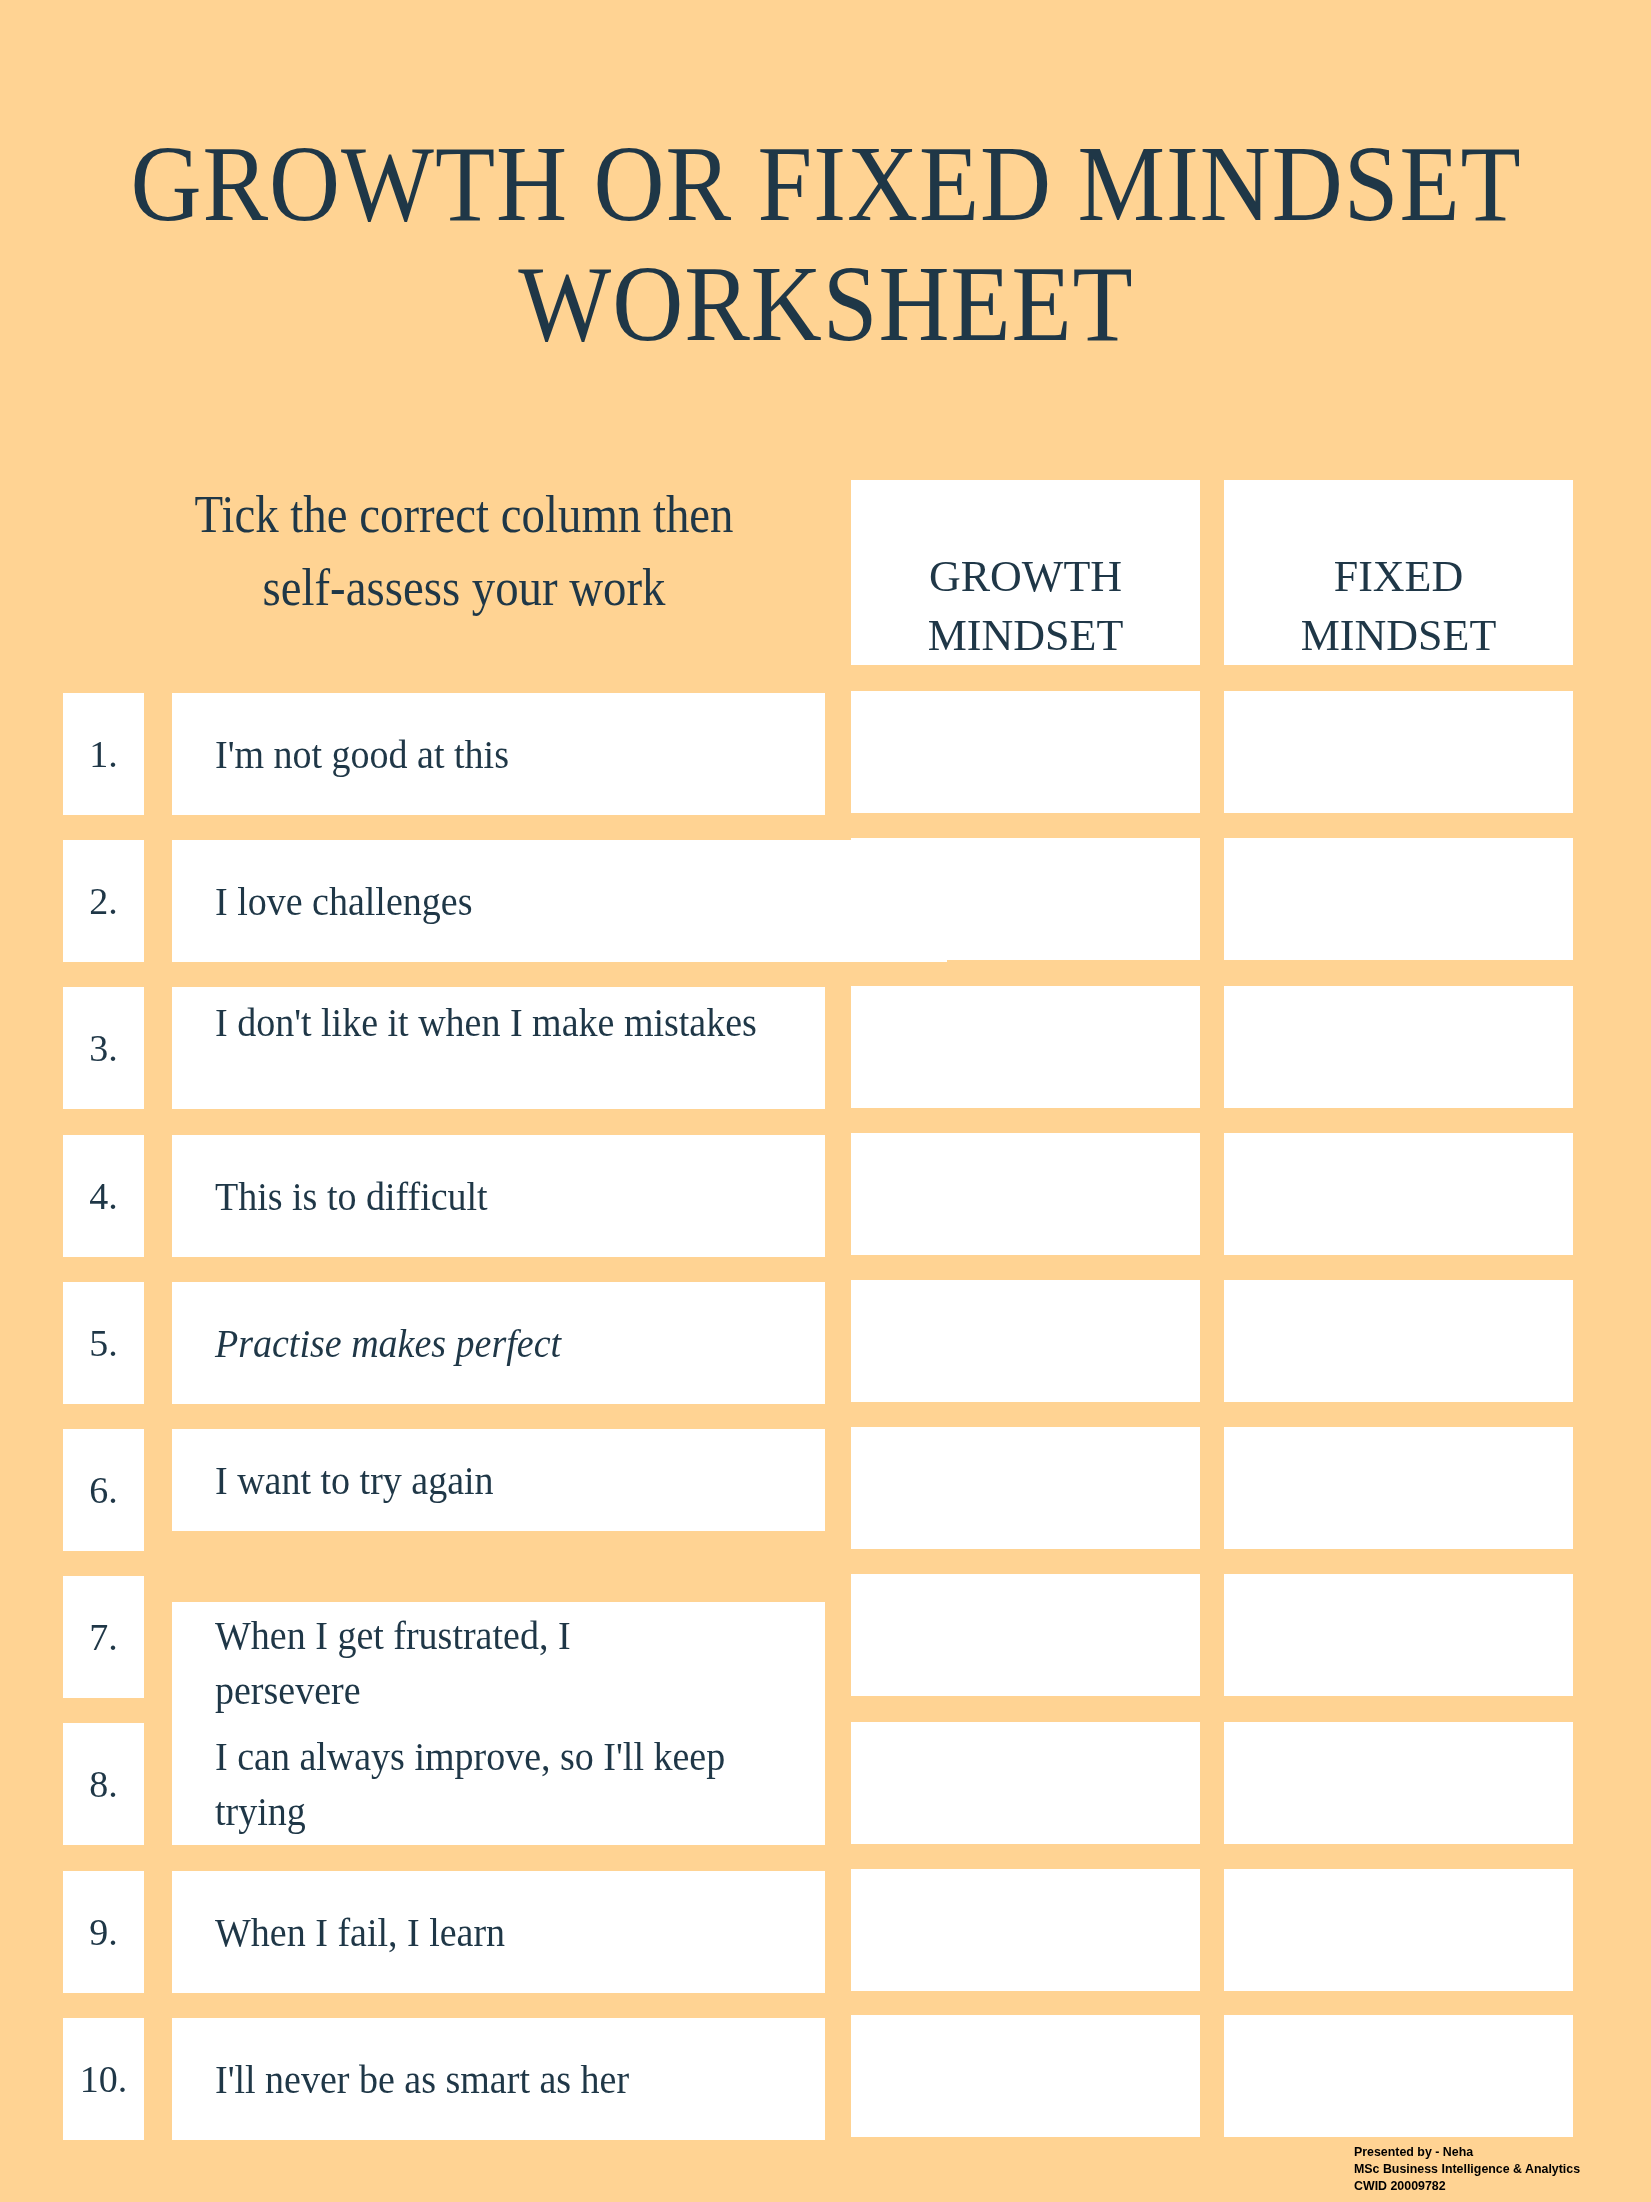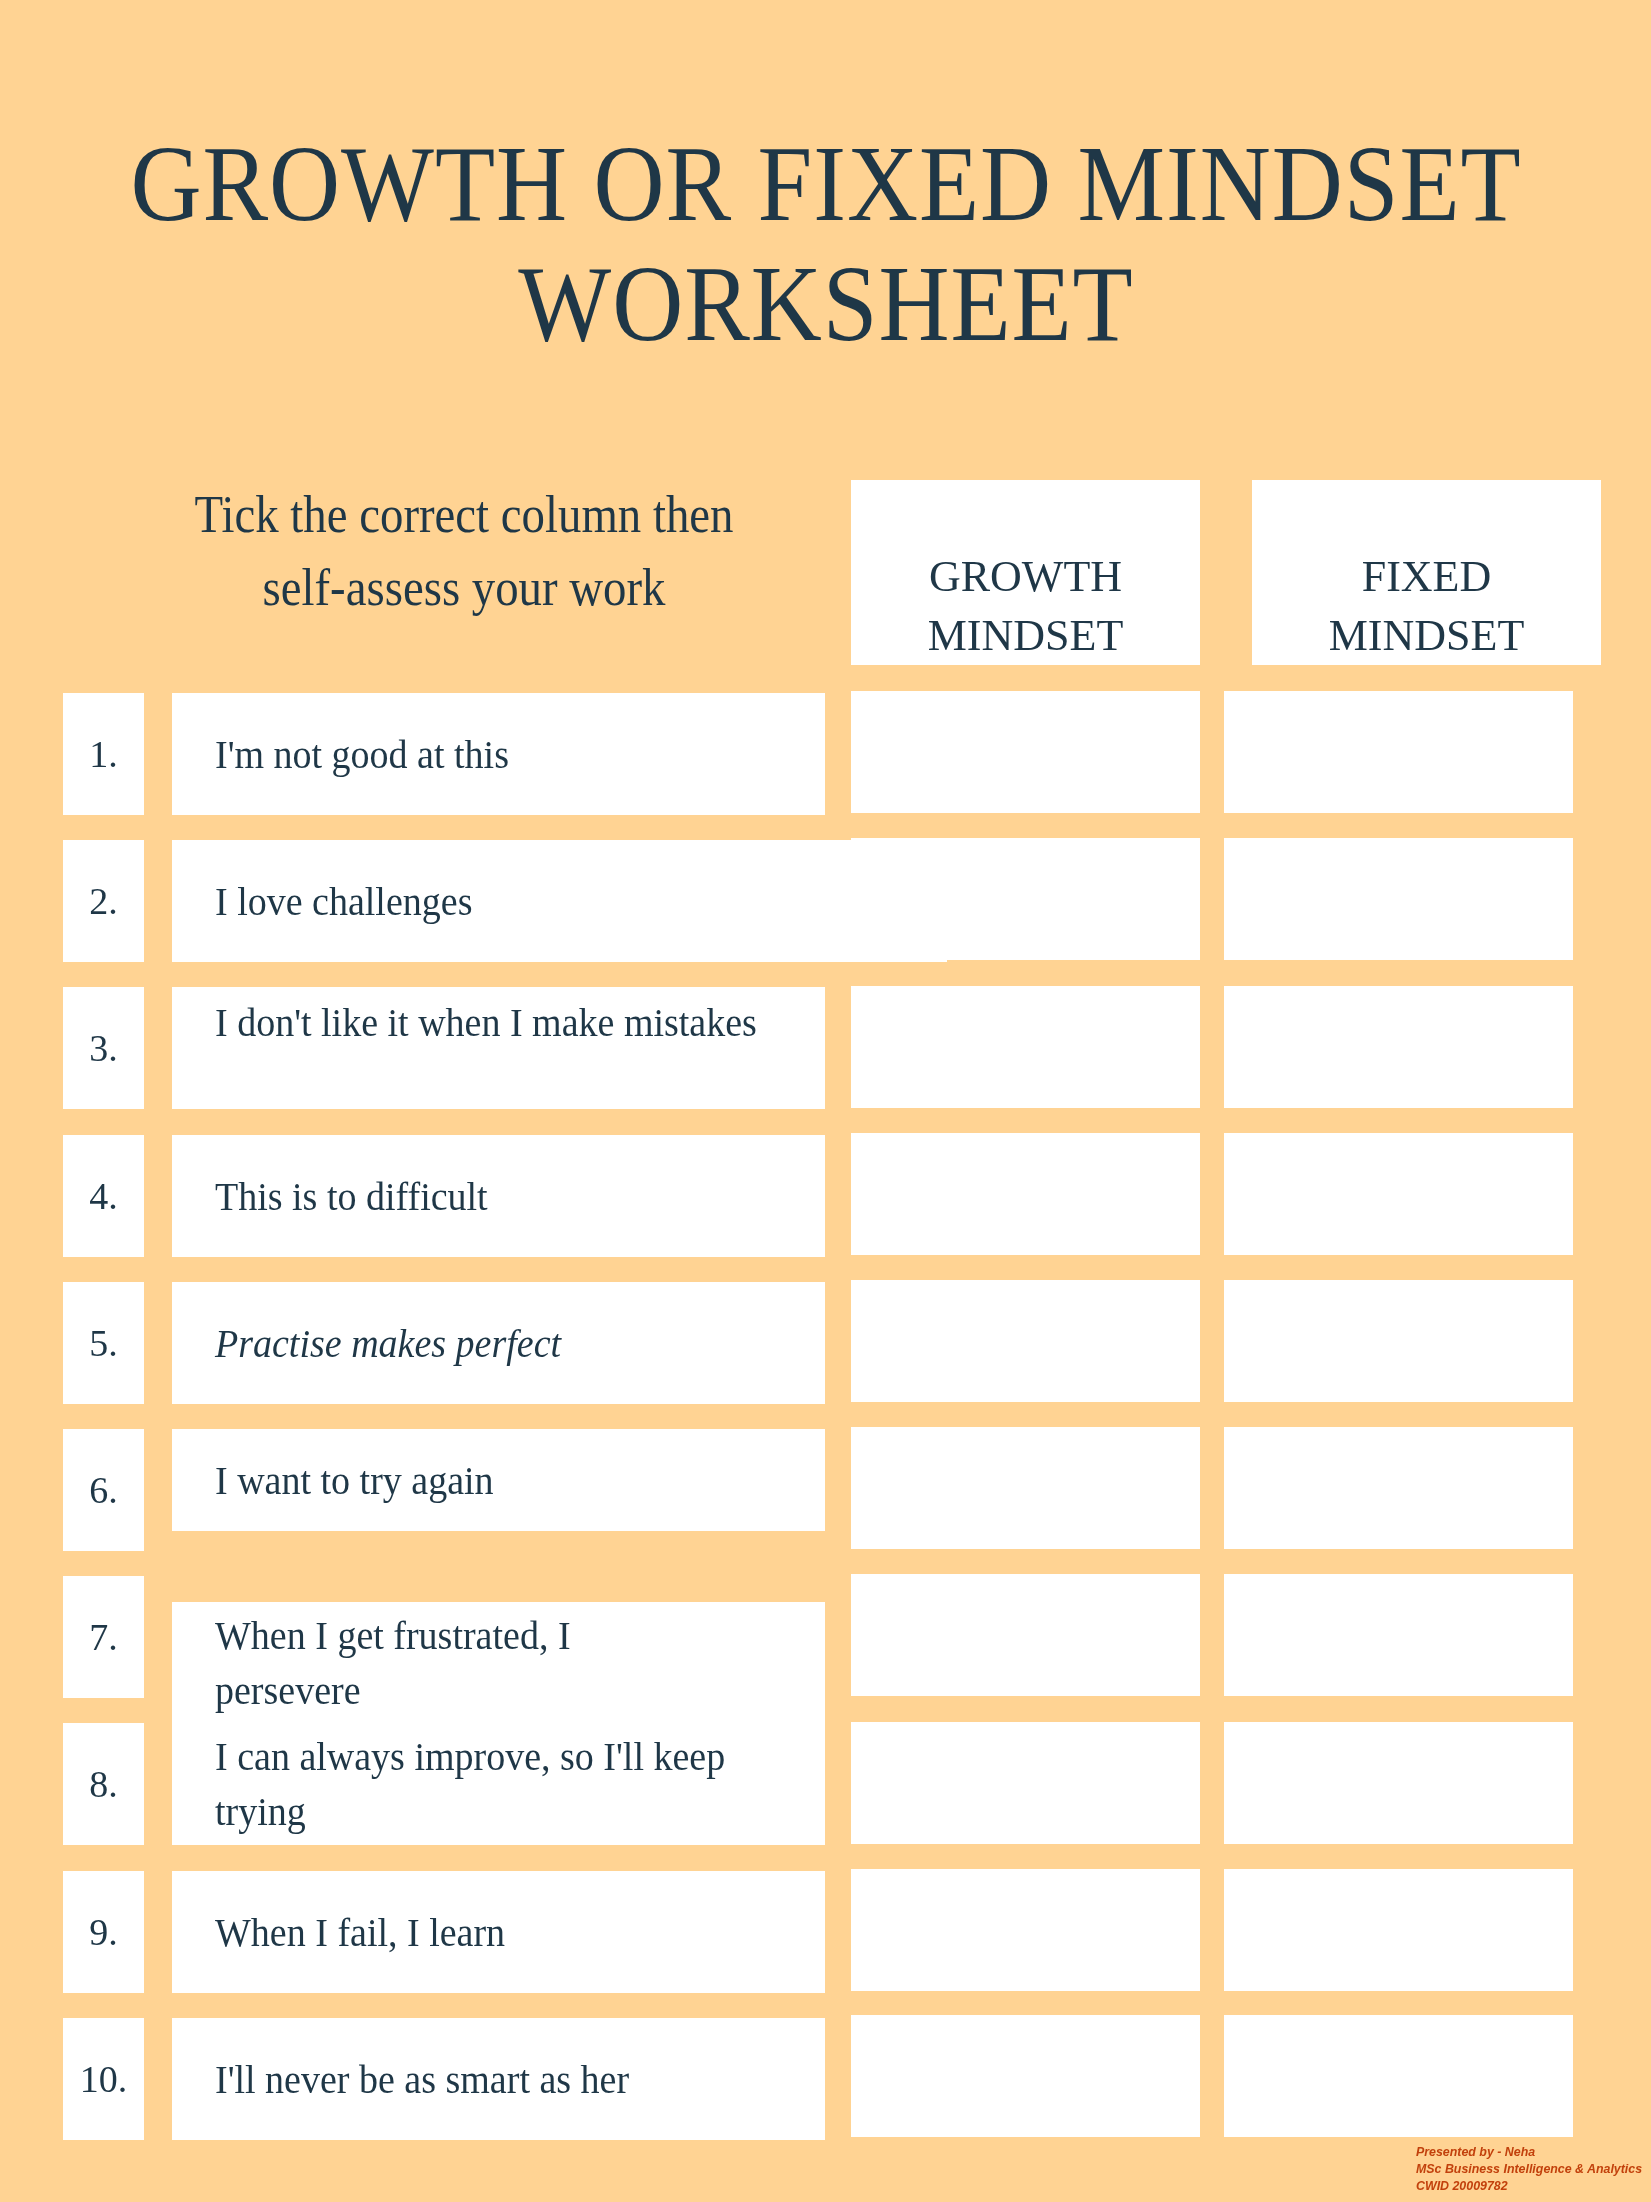--- a/index.html
+++ b/index.html
@@ -40,46 +40,45 @@
   }
   .stmt {
     display:flex; align-items:center;
     box-sizing:border-box; padding-left:43px; padding-right:7.6px;
     font-size:40px; line-height:55px;
   }
   .stmt.top { align-items:flex-start; padding-top:7.6px; }
   .stmt .txt { display:block; transform:scaleX(0.95); transform-origin:left; }
   .tick { cursor:pointer; }
   .footer {
-    position:absolute; left:1416px; top:2144px;
+    position:absolute; left:1354px; top:2144px;
     font-family:"Liberation Sans","DejaVu Sans",sans-serif;
     font-weight:700; font-size:12.4px; line-height:17px;
-    color:#c2410c;
-    font-style:italic;
+    color:#000000;
   }
   .footer span { display:block; }
 </style>
 </head>
 <body>
 
 <h1 class="title" style="margin:0;">
   <span class="line">GROWTH OR FIXED MINDSET</span>
   <span class="line">WORKSHEET</span>
 </h1>
 
 <div class="instructions">
   <div>Tick the correct column then</div>
   <div>self-assess your work</div>
 </div>
 
 <div class="box col-head" style="left:851px; top:480px; width:349px; height:185px;">
   <span>GROWTH</span>
   <span>MINDSET</span>
 </div>
-<div class="box col-head" style="left:1224px; top:480px; width:349px; height:185px;margin-left:28px;">
+<div class="box col-head" style="left:1224px; top:480px; width:349px; height:185px;">
   <span>FIXED</span>
   <span>MINDSET</span>
 </div>
 
 <div>
   <div class="box num" style="left:63px; top:693px; width:81px; height:122px;">1.</div>
   <div class="box stmt" style="left:172px; top:693px; width:653px; height:122px;">
       <span class="txt">I'm not good at this</span>
     </div>
   <div class="box tick" style="left:851px; top:691px; width:349px; height:122px;"></div>

